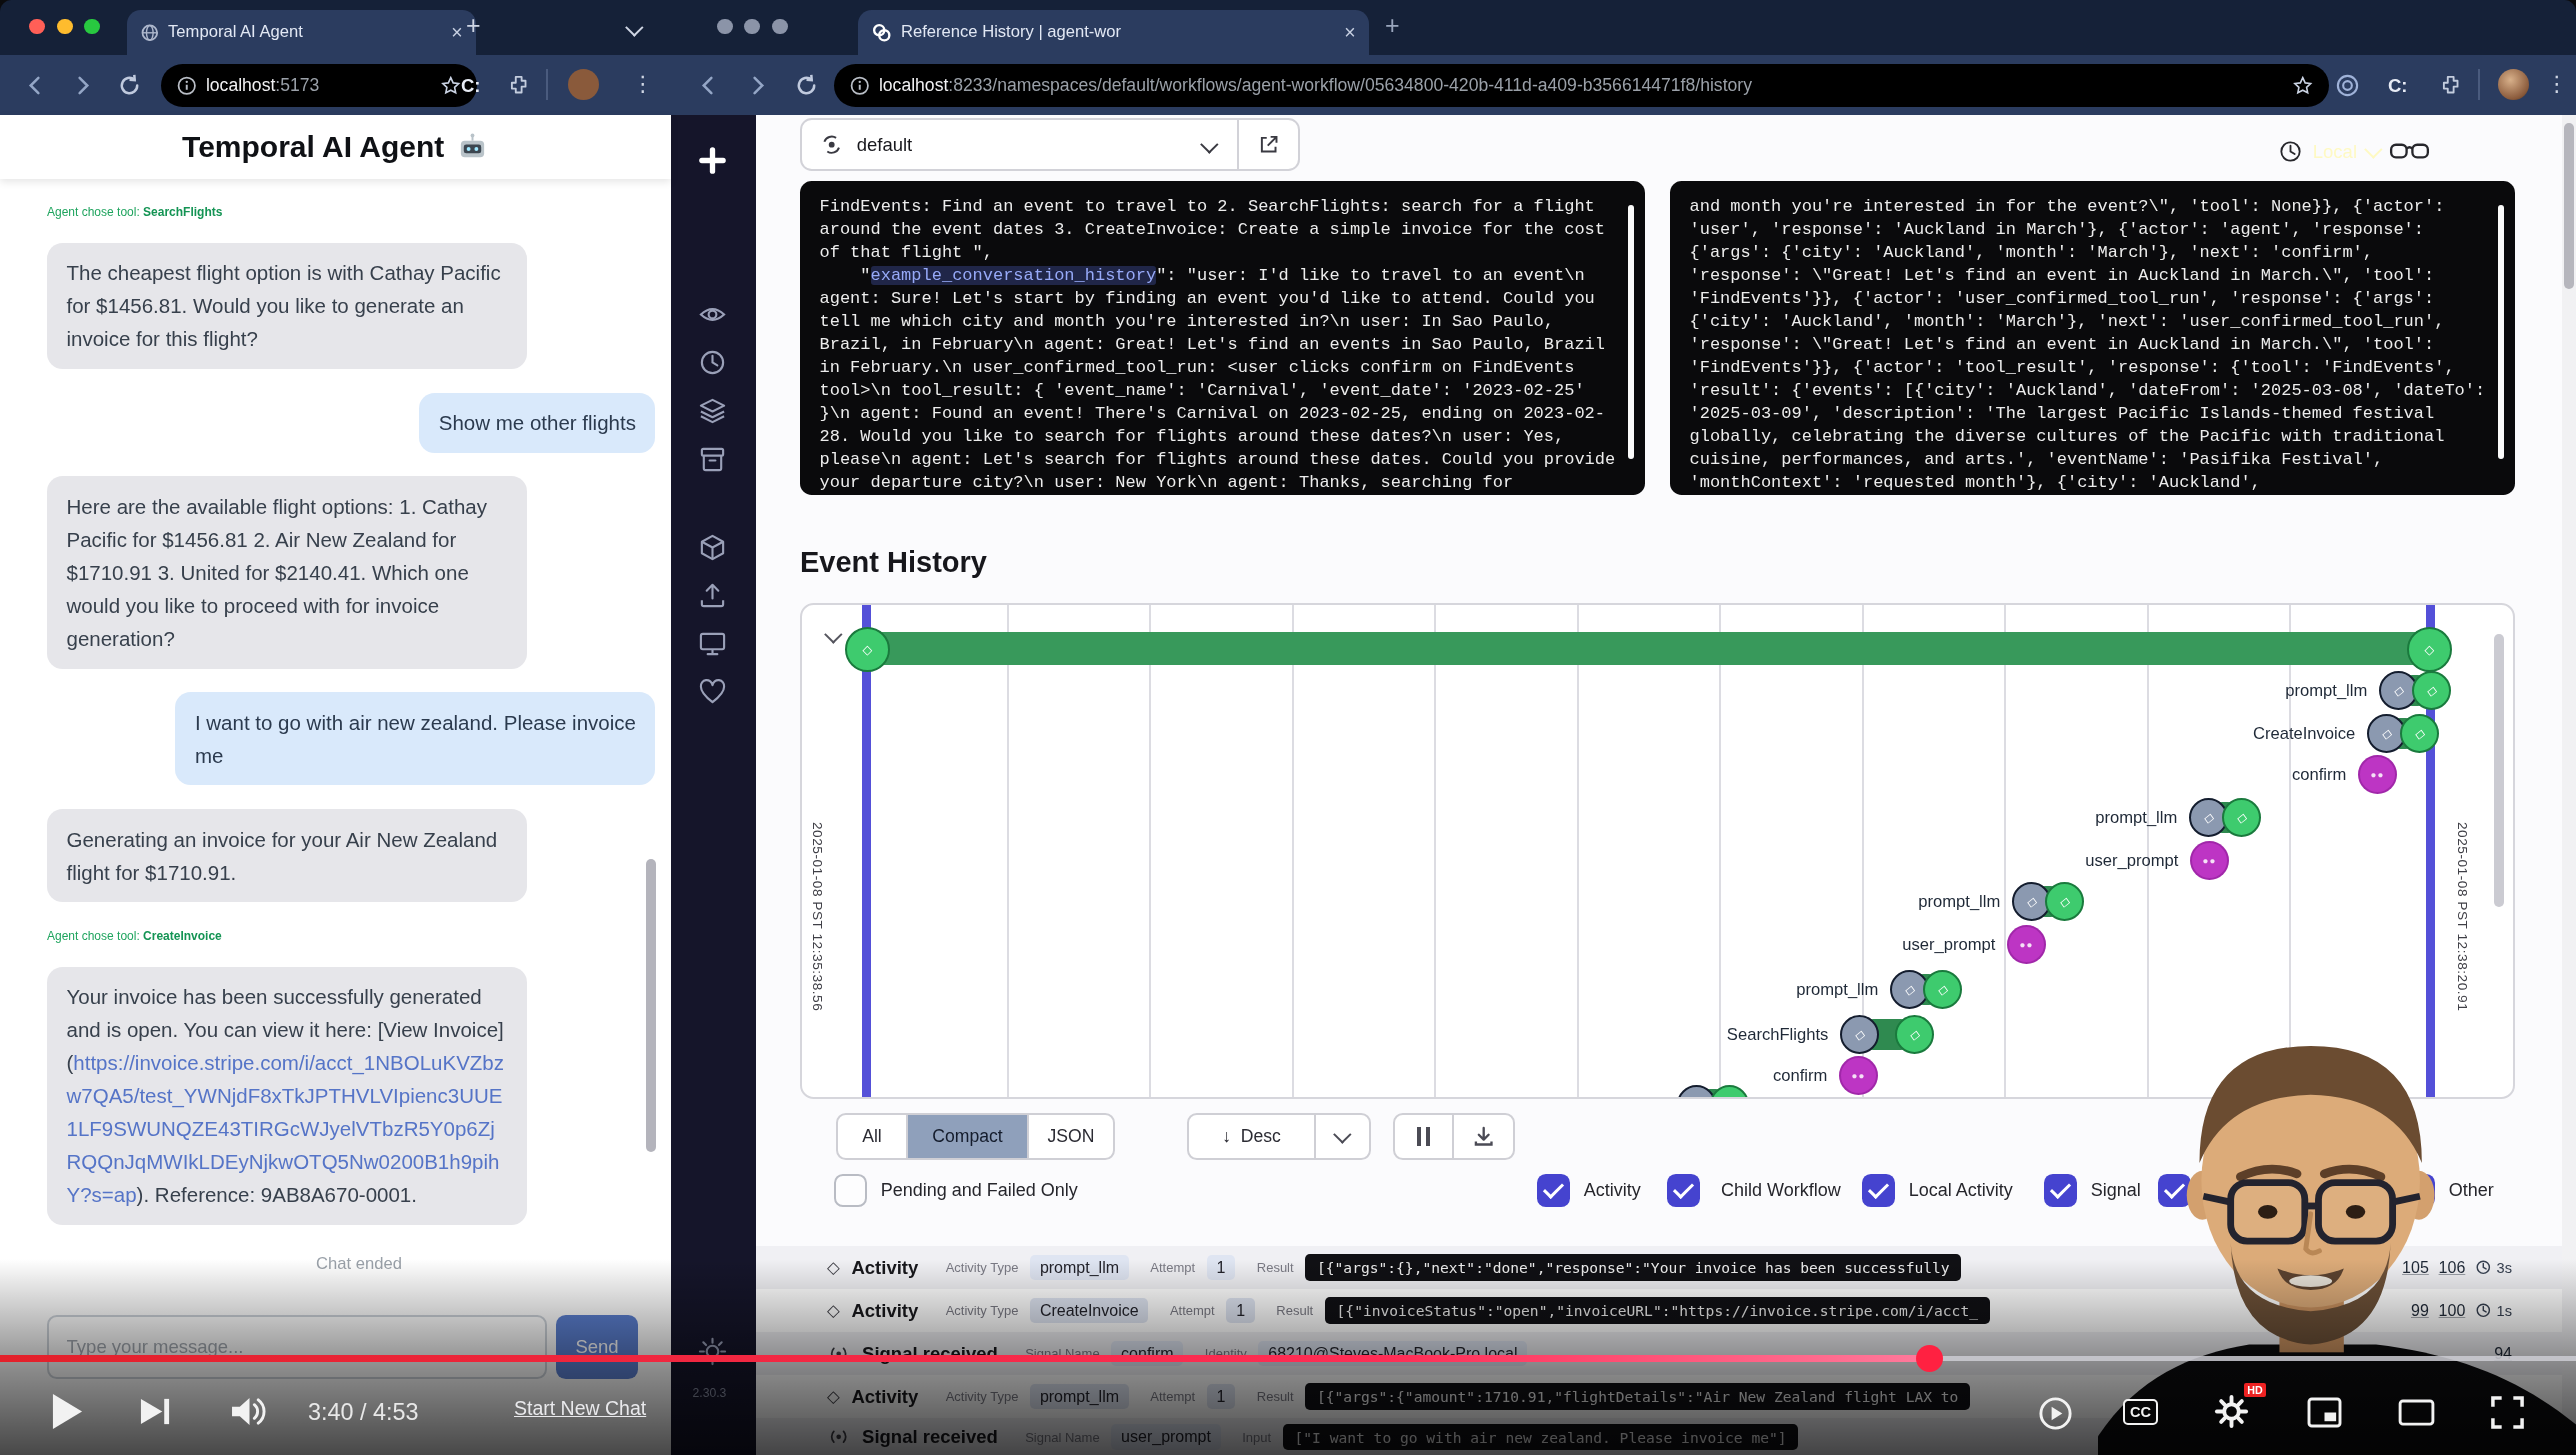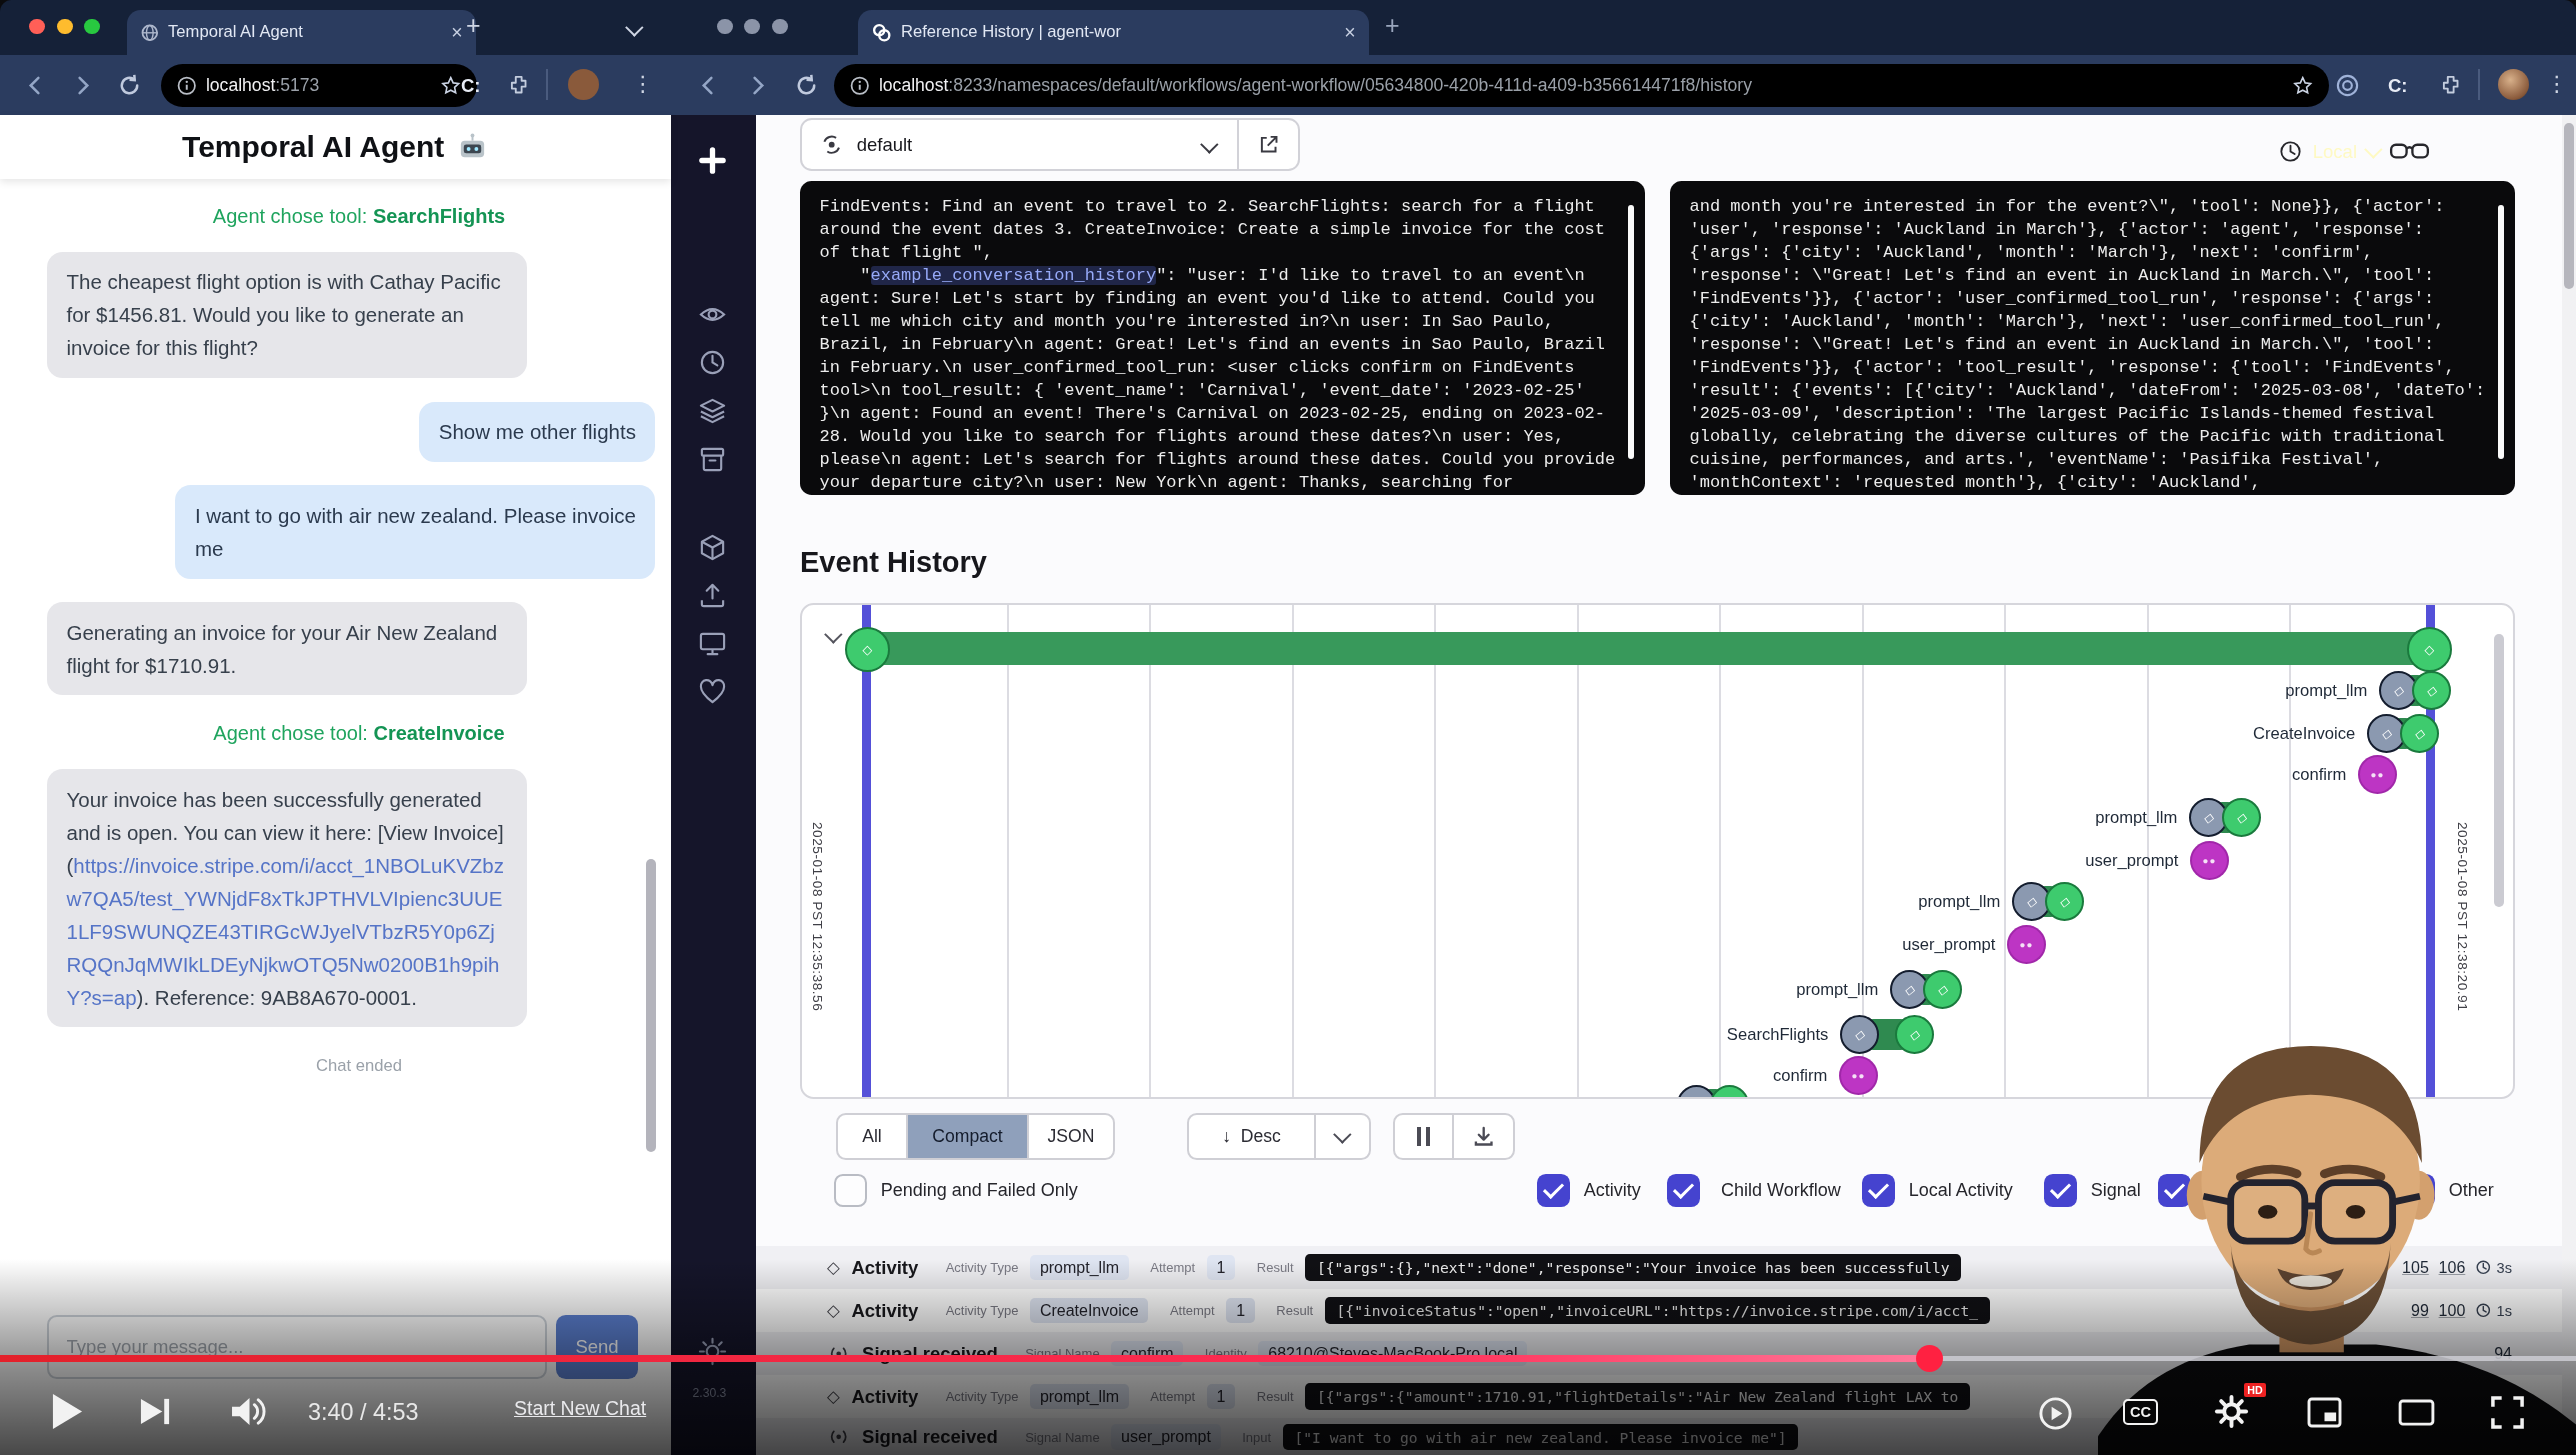--- a/index.html
+++ b/index.html
@@ -22,21 +22,21 @@
   .navico{color:#94a6c6;}
   .newtab{color:#cfd6e4;font-size:25px;font-weight:400;}
   .kebab{color:#cfd6e4;font-size:21.5px;letter-spacing:0;}
   .chev{width:10.7px;height:10.7px;border-right:2.4px solid currentColor;border-bottom:2.4px solid currentColor;
         transform:rotate(45deg);display:inline-block;}
   
   .chat-bg{background:#ffffff;}
   .chat-head{background:#fff;box-shadow:0 2.9px 7.8px rgba(0,0,0,.10);display:flex;align-items:center;
              justify-content:center;gap:11.7px;font-size:30px;font-weight:bold;color:#0f1115;z-index:3;}
   .chat-scroll{overflow:hidden;display:flex;flex-direction:column;padding:15.6px 39px 0 47px;}
-  .toolnote{text-align:center;font-size:20px;color:#1fa45e;margin-top:9.8px;}
+  .toolnote{font-size:12px;color:#1fa45e;margin-top:9.8px;}
   .toolnote b{color:#149454;}
   .bub{max-width:441px;border-radius:15.6px;padding:13.7px 19.5px;font-size:20.5px;line-height:33px;color:#37404c;}
   .bot{background:#e6e6ea;align-self:flex-start;margin-top:23.4px;}
   .user{background:#d9e9fb;align-self:flex-end;margin-top:23.4px;margin-right:15.6px;color:#2b3a4e;}
   .bub a{color:#5574c7;word-break:break-all;}
   .ended{text-align:center;color:#9aa1a9;font-size:16.6px;margin-top:29px;}
   .chatin{border:2px solid #cdd3da;border-radius:9.8px;background:#fff;font-size:18.5px;color:#3a3f46;
           padding:0 17.6px;font-family:"Liberation Sans",sans-serif;}
   .chatin::placeholder{color:#a2a8b0;}
   .sendbtn{background:#5b7fd0;color:#fff;border:none;border-radius:9.8px;font-size:18.5px;
@@ -190,20 +190,21 @@
           <line x1="17" y1="4" x2="17" y2="9" stroke="#b9c3c9" stroke-width="2"></line>
           <circle cx="17" cy="3.5" r="2" fill="#b9c3c9"></circle>
         </svg>
       </span>
   </div>
 
   <div class="abs chat-scroll" style="left:0;top:180px;width:624px;height:1122px;">
     <div class="toolnote"><span>Agent chose tool:</span> <b>SearchFlights</b></div>
     <div class="bub bot">The cheapest flight option is with Cathay Pacific for $1456.81. Would you like to generate an invoice for this flight?</div>
     <div class="bub user">Show me other flights</div>
+    <div class="bub bot">Here are the available flight options: 1. Cathay Pacific for $1456.81 2. Air New Zealand for $1710.91 3. United for $2140.41. Which one would you like to proceed with for invoice generation?</div>
     <div class="bub user">I want to go with air new zealand. Please invoice me</div>
     <div class="bub bot">Generating an invoice for your Air New Zealand flight for $1710.91.</div>
     <div class="toolnote" style="margin-top:27px;"><span>Agent chose tool:</span> <b>CreateInvoice</b></div>
     <div class="bub bot">
       <span>Your invoice has been successfully generated and is open. You can view it here: [View Invoice] (</span><a>https://invoice.stripe.com/i/acct_1NBOLuKVZbzw7QA5/test_YWNjdF8xTkJPTHVLVIpienc3UUE1LF9SWUNQZE43TIRGcWJyelVTbzR5Y0p6ZjRQQnJqMWIkLDEyNjkwOTQ5Nw0200B1h9pihY?s=ap</a><span>). Reference: 9AB8A670-0001.</span>
     </div>
     <div class="ended">Chat ended</div>
   </div>
   <div class="abs lscroll" style="left:646px;top:859px;width:9.8px;height:293px;"></div>
 

